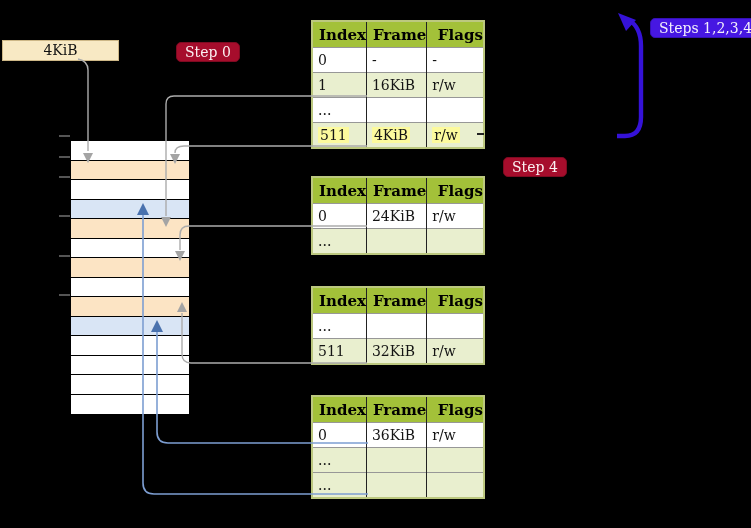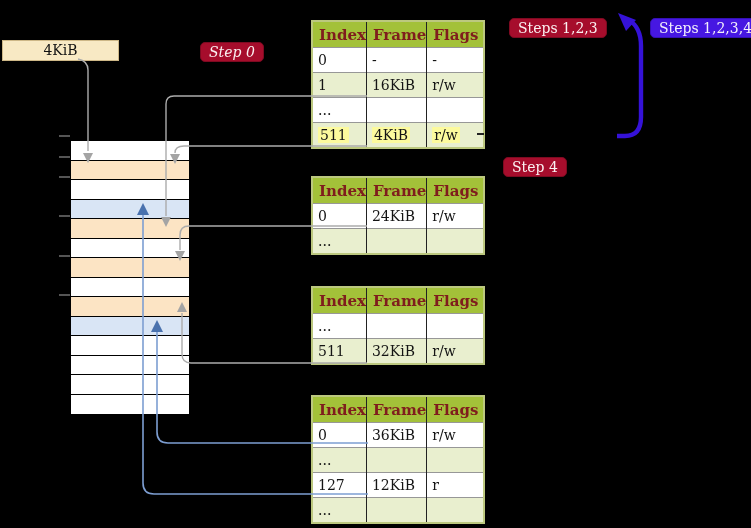--- a/index.html
+++ b/index.html
@@ -12,22 +12,22 @@
   .mrow{border-bottom:1px solid #000;}
   .mrow:last-child{border-bottom:none;}
   .white{background:#ffffff;}
   .orange{background:#fce4c4;}
   .blue{background:#d9e5f5;}
 
   
   table.ptable{position:absolute;border-collapse:collapse;border:2px solid #bcc87f;
                table-layout:fixed;z-index:3;color:#141414;font-size:14px;
                font-family:"DejaVu Serif","Liberation Serif",serif;}
-  table.ptable th{background:#a3c139;color:#7f1d1d;font-weight:bold;font-size:15px;
-                  text-align:left;padding:0 0 0 6px;height:25px;border-left:1px solid #222;}
+  table.ptable th{background:#a3c139;color:#000000;font-weight:bold;font-size:15px;
+                  text-align:right;padding:0 0 0 6px;height:25px;border-left:1px solid #222;}
   table.ptable th:first-child{border-left:none;}
   table.ptable td{background:#fff;padding:0 0 0 5px;height:24px;
                   border-left:1px solid #222;border-top:1px solid #979797;vertical-align:middle;}
   table.ptable td:first-child{border-left:none;}
   table.ptable tr.alt td{background:#e9efcf;}
   .mark{background:#fcfa9d;padding:0 2px;}
 
   
   .badge{position:absolute;color:#fbf0f1;font-size:14px;line-height:18px;height:18px;
          padding:0 8px;border-radius:5px;z-index:4;white-space:nowrap;}
@@ -40,22 +40,21 @@
   
   #overlay{position:absolute;left:0;top:0;z-index:6;pointer-events:none;}
 </style>
 </head>
 <body>
 
 <div id="canvas">
 
   <div class="sizebox">4KiB</div>
 
-  <div class="badge crimson" style="left:200px;top:42px;font-style:italic;">Step 0</div>
-  <div class="badge crimson" style="left:509px;top:18px;">Steps 1,2,3</div>
+  <div class="badge crimson" style="left:176px;top:42px;">Step 0</div>
   <div class="badge bluebadge" style="left:650px;top:18px;">Steps 1,2,3,4</div>
   <div class="badge crimson" style="left:503px;top:157px;">Step 4</div>
 
   <div class="mstack">
       <div class="mrow white"></div>
       <div class="mrow orange"></div>
       <div class="mrow white"></div>
       <div class="mrow blue"></div>
       <div class="mrow orange"></div>
       <div class="mrow white"></div>
@@ -176,25 +175,20 @@
     <tbody>
       <tr>
         <td>0</td>
         <td>36KiB</td>
         <td>r/w</td>
       </tr>
       <tr class="alt">
         <td>...</td>
         <td></td>
         <td></td>
-      </tr>
-      <tr>
-        <td>127</td>
-        <td>12KiB</td>
-        <td>r</td>
       </tr>
       <tr class="alt">
         <td>...</td>
         <td></td>
         <td></td>
       </tr>
     </tbody>
   </table>
 
   <svg id="overlay" width="751" height="528" viewBox="0 0 751 528">

